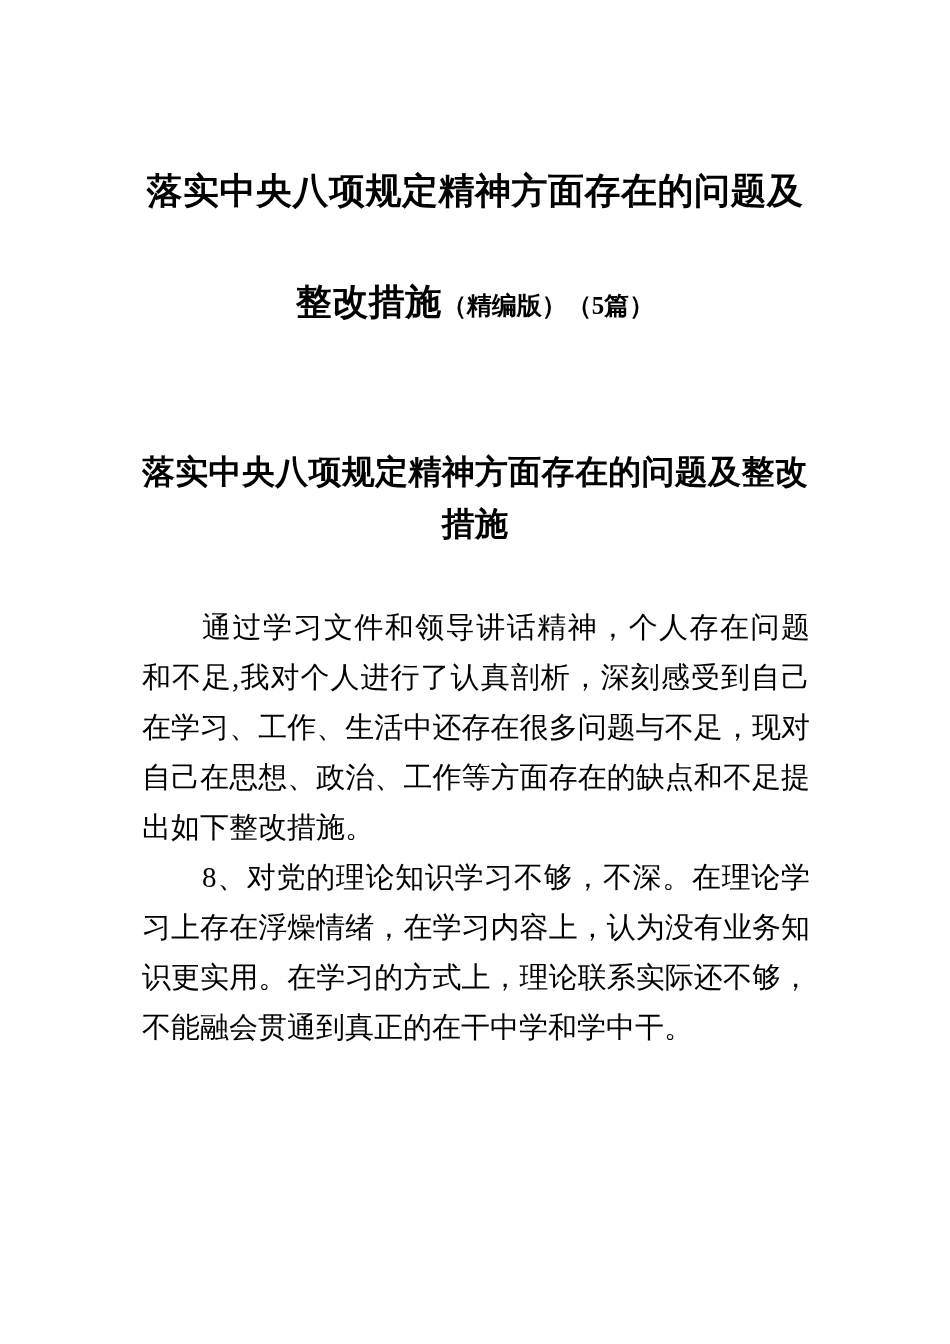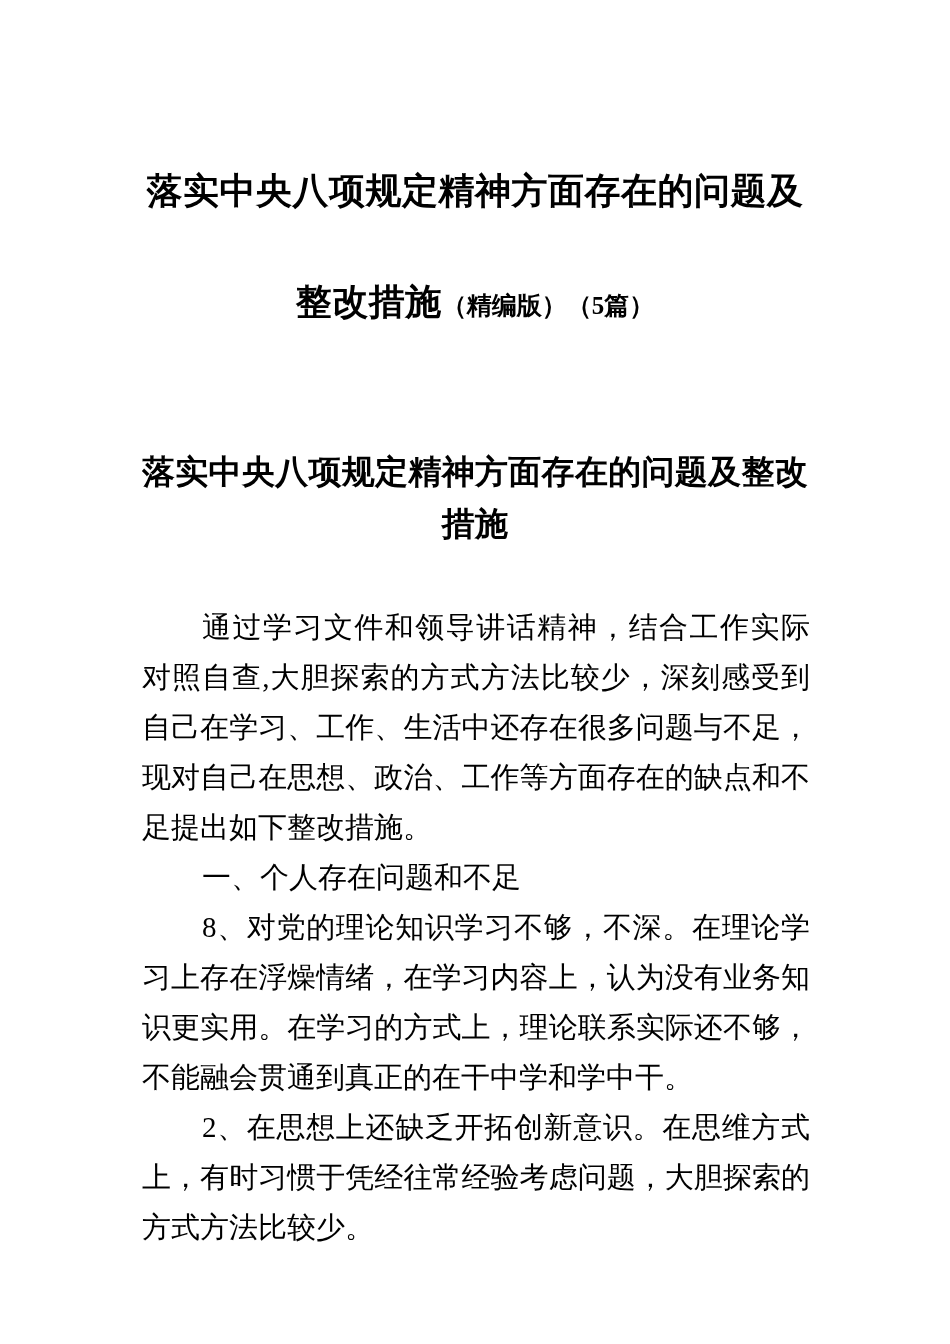--- a/index.html
+++ b/index.html
@@ -88,19 +88,17 @@
 
 <div class="page">
 
   <div class="doc-title">
     <span class="title-main">落实中央八项规定精神方面存在的问题及整改措施</span><span class="title-suffix">（精编版）（5篇）</span>
   </div>
 
   <div class="section-heading">落实中央八项规定精神方面存在的问题及整改措施</div>
 
   <div class="body-block">
-    <p class="para indent">通过学习文件和领导讲话精神，结合工作实际对照自查,大胆探索的方式方法比较少，深刻感受到自己在学习、工作、生活中还存在很多问题与不足，现对自己在思想、政治、工作等方面存在的缺点和不足提出如下整改措施。</p>
-    <p class="para indent">一、个人存在问题和不足</p>
+    <p class="para indent">通过学习文件和领导讲话精神，个人存在问题和不足,我对个人进行了认真剖析，深刻感受到自己在学习、工作、生活中还存在很多问题与不足，现对自己在思想、政治、工作等方面存在的缺点和不足提出如下整改措施。</p>
     <p class="para indent">8、对党的理论知识学习不够，不深。在理论学习上存在浮燥情绪，在学习内容上，认为没有业务知识更实用。在学习的方式上，理论联系实际还不够，不能融会贯通到真正的在干中学和学中干。</p>
-    <p class="para indent">2、在思想上还缺乏开拓创新意识。在思维方式上，有时习惯于凭经往常经验考虑问题，大胆探索的方式方法比较少。</p>
   </div>
 
 </div>
 
 </body></html>

